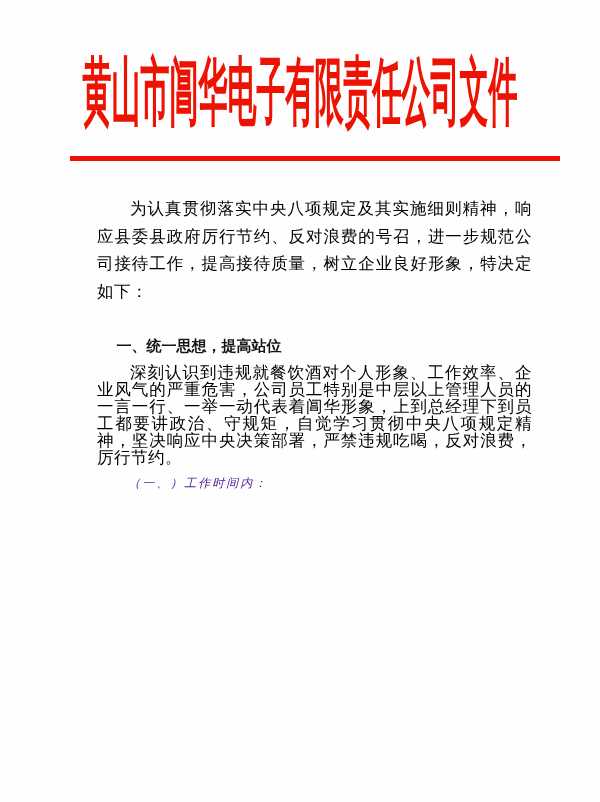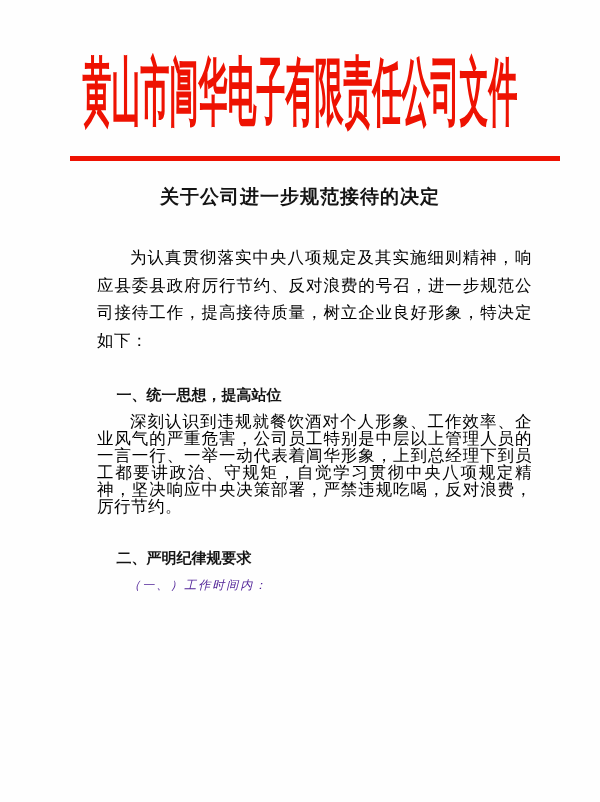--- a/index.html
+++ b/index.html
@@ -96,25 +96,23 @@
 
 <div class="page">
 
   <div class="letterhead">
     <span class="letterhead-text">黄山市阊华电子有限责任公司文件</span>
   </div>
 
 
   <div class="red-rule"></div>
 
-  <h1 class="doc-title">关于公司进一步规范接待的决定</h1>
 
   <p class="para">为认真贯彻落实中央八项规定及其实施细则精神，响应县委县政府厉行节约、反对浪费的号召，进一步规范公司接待工作，提高接待质量，树立企业良好形象，特决定如下：</p>
 
   <h2 class="section-heading">一、统一思想，提高站位</h2>
 
   <p class="para body-2">深刻认识到违规就餐饮酒对个人形象、工作效率、企业风气的严重危害，公司员工特别是中层以上管理人员的一言一行、一举一动代表着阊华形象，上到总经理下到员工都要讲政治、守规矩，自觉学习贯彻中央八项规定精神，坚决响应中央决策部署，严禁违规吃喝，反对浪费，厉行节约。</p>
 
-  <h2 class="section-heading second">二、严明纪律规要求</h2>
 
   <p class="sub-item">（一、）工作时间内：</p>
 
 </div>
 
 </body></html>

